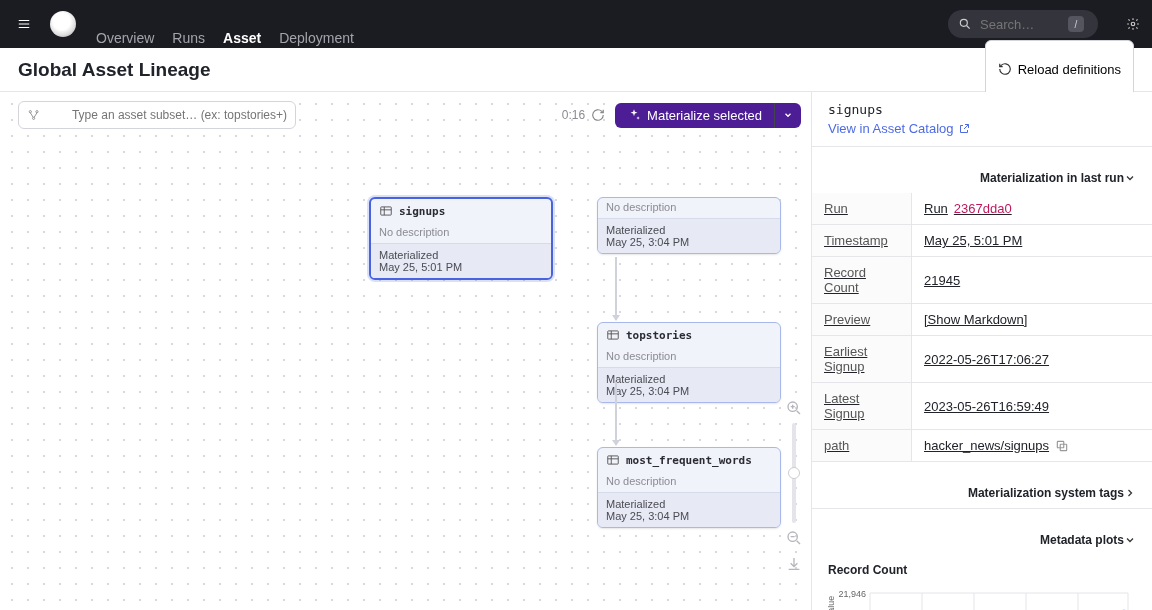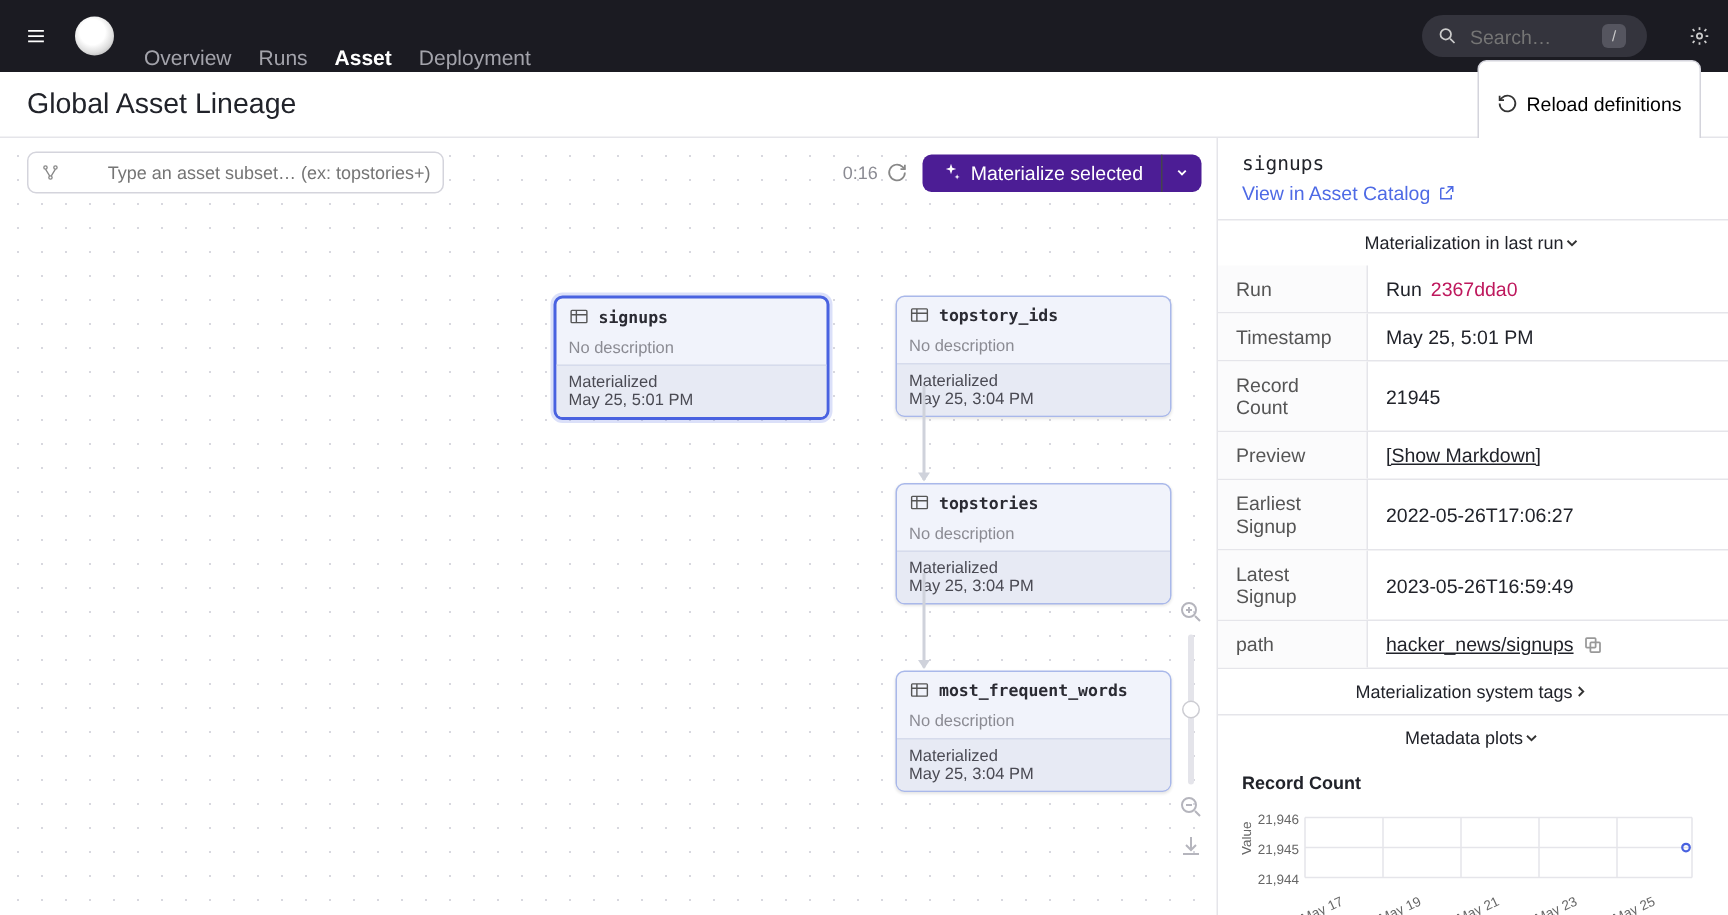--- a/index.html
+++ b/index.html
@@ -9,21 +9,21 @@
   .logo { width: 26px; height: 26px; border-radius: 50%; background: radial-gradient(circle at 45% 40%, #fff 40%, #ddd 65%, #888 100%); cursor:pointer; }
   .navlinks { display:flex; gap: 18px; margin-left: 6px; font-size: 14px; margin-top: 27px; }
   .navlinks a { color: #a3a3ab; text-decoration: none; cursor:pointer; }
   .navlinks a.active { color: #fff; font-weight: 600; }
   .spacer { flex: 1; }
   .searchbox { background: #34343d; border-radius: 16px; height: 28px; display:flex; align-items:center; padding: 0 10px; gap: 8px; width: 150px; }
   .searchbox input { background: transparent; border: none; outline: none; color: #ddd; font-size: 13px; width: 80px; }
   .searchbox .slash { background: #55555f; color: #ccc; border-radius: 4px; width:16px; height:16px; font-size:10px; display:flex; align-items:center; justify-content:center; }
   .gear { margin-left: 14px; color:#ccc; cursor:pointer; }
   .header2 { height: 44px; display:flex; align-items:center; justify-content:space-between; padding: 0 18px; border-bottom: 1px solid #e5e5ea; }
-  .header2 h1 { font-size: 19px; font-weight: 400; }
+  .header2 h1 { font-size: 19px; font-weight: 700; }
   .reload-btn { border: 1px solid #d4d4dc; border-radius: 6px; padding: 21px 12px; font-size: 13px; display:flex; align-items:flex-start; gap:6px; cursor:pointer; background:#fff; }
   .main { display:flex; height: calc(610px - 48px - 44px); }
   .graphpane { flex: 1; position: relative; border-right: 1px solid #e5e5ea; overflow: hidden; background: #fff; }
   .graphpane .dots { position:absolute; inset:0; background-image: radial-gradient(#d8d8df 1px, transparent 1px); background-size: 16px 16px; background-position: 4px 4px; }
   .graph-toolbar { position:absolute; top:9px; left:18px; right:10px; display:flex; align-items:center; gap:10px; }
   .subset-input { flex:0 0 auto; width: 278px; border:1px solid #d4d4dc; border-radius:6px; height:28px; display:flex; align-items:center; padding:0 8px; background:#fff; }
   .subset-input input { border:none; outline:none; width:100%; font-size:12px; color:#333;text-align:right; }
   .gt-spacer { flex:1; }
   .countdown { font-size:12px; color:#8b8b93; display:flex; align-items:center; gap:6px; }
   .materialize-btn { background:#4c1d95; color:#fff; border-radius:6px; display:flex; overflow:hidden; font-size:13px; }
@@ -38,22 +38,22 @@
   .edge::after { content:''; position:absolute; bottom:-1px; left:-3px; border-left:4px solid transparent; border-right:4px solid transparent; border-top:6px solid #cfd2db; }
   .zoom-controls { position:absolute; right:6px; top:305px; display:flex; flex-direction:column; align-items:center; gap:4px; }
   .zoom-controls .ico { color:#b5b5bd; cursor:pointer; padding: 3px; }
   .zoom-controls .track { width:4px; height:100px; background:#e4e4ea; border-radius:2px; position:relative; }
   .zoom-controls .thumb { position:absolute; width:12px; height:12px; background:#fff; border:1px solid #ccccd2; border-radius:50%; left:-4px; top:44px; }
   .sidepane { width:340px; overflow:auto; background:#fff; font-size:13px; }
   .sp-head { padding:10px 16px; }
   .sp-head .aname { font-family:ui-monospace,Menlo,monospace; font-size:13px; font-weight:500; }
   .sp-head .catlink { color:#4e6ae5; font-size:13px; margin-top:4px; display:inline-flex; align-items:center; gap:4px; cursor:pointer; }
   .sp-section { border-top:1px solid #e5e5ea; }
-  .sp-section-head { padding:8px 16px; font-weight:400; font-size:12px; display:flex; justify-content:center; align-items:center; cursor:pointer; }
-  .kv { display:flex; border-top:1px solid #e5e5ea; font-size:13px; }
+  .sp-section-head { padding:8px 16px; font-weight:700; font-size:12px; display:flex; justify-content:flex-end; align-items:center; cursor:pointer;margin-top:16px; }
+  .kv { display:flex; border-top:1px solid #e5e5ea; font-size:13px;text-decoration:underline; }
   .kv:first-child { border-top:none; }
   .kv .k { width:100px; padding:8px 12px; color:#555; border-right:1px solid #e5e5ea; background:#fbfbfc; }
   .kv .v { flex:1; padding:8px 12px; display:flex; align-items:center; gap:6px; }
   .linklike { color:#be185d; cursor:pointer; }
   .underl { text-decoration:underline; cursor:pointer; }
   .plot-title { font-size:12px; font-weight:600; padding:8px 16px 2px; }
   .plot { padding:4px 16px 10px; }
   svg { display:block; }
   .icon-svg { width:14px; height:14px; }
   .copy-icon { color:#999; cursor:pointer; }
@@ -149,27 +149,20 @@
         <span>signups</span>
       </div>
       <div class="desc">No description</div>
       <div class="footer">
         <span>Materialized</span>
         <span>May 25, 5:01 PM</span>
       </div>
     </div>
 
     <div class="node" style="left:597px; top:105px;">
-      <div class="title">
-        <svg class="icon-svg" viewBox="0 0 24 24" fill="none" stroke="#555" stroke-width="1.6">
-            <rect x="3" y="5" width="18" height="14" rx="1"></rect>
-            <path d="M3 10h18M9 5v14"></path>
-          </svg>
-        <span>topstory_ids</span>
-      </div>
       <div class="desc">No description</div>
       <div class="footer">
         <span>Materialized</span>
         <span>May 25, 3:04 PM</span>
       </div>
     </div>
 
     <div class="edge" style="left:615px; top:165px; height:63px;"></div>
 
     <div class="node" style="left:597px; top:230px;">

